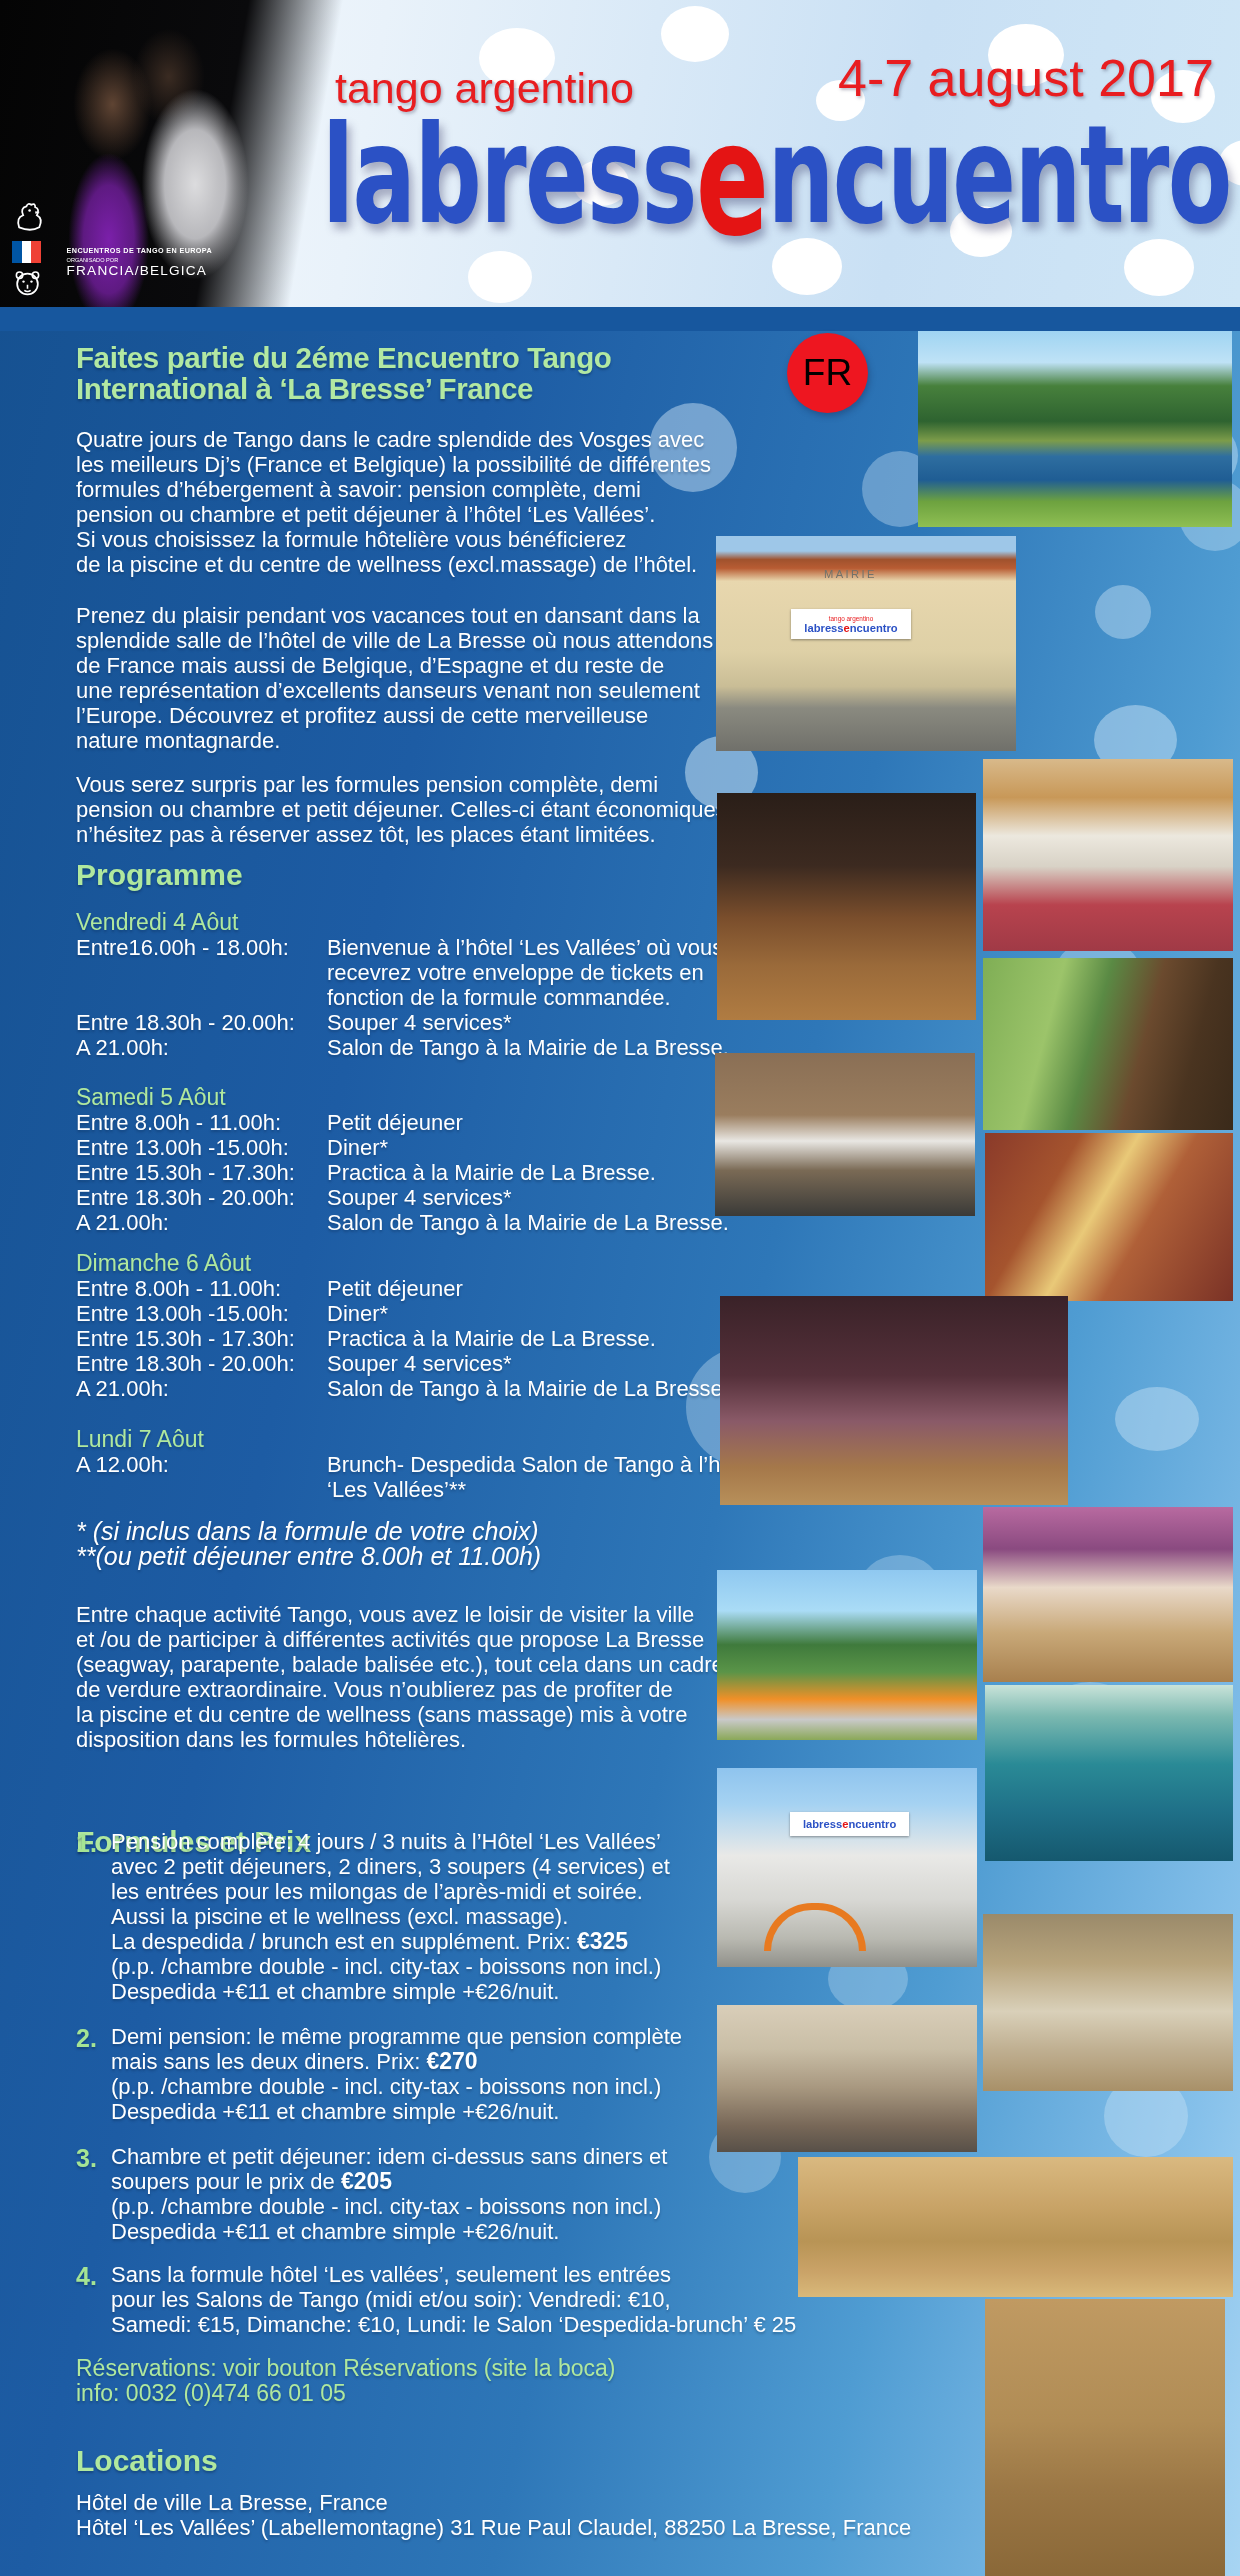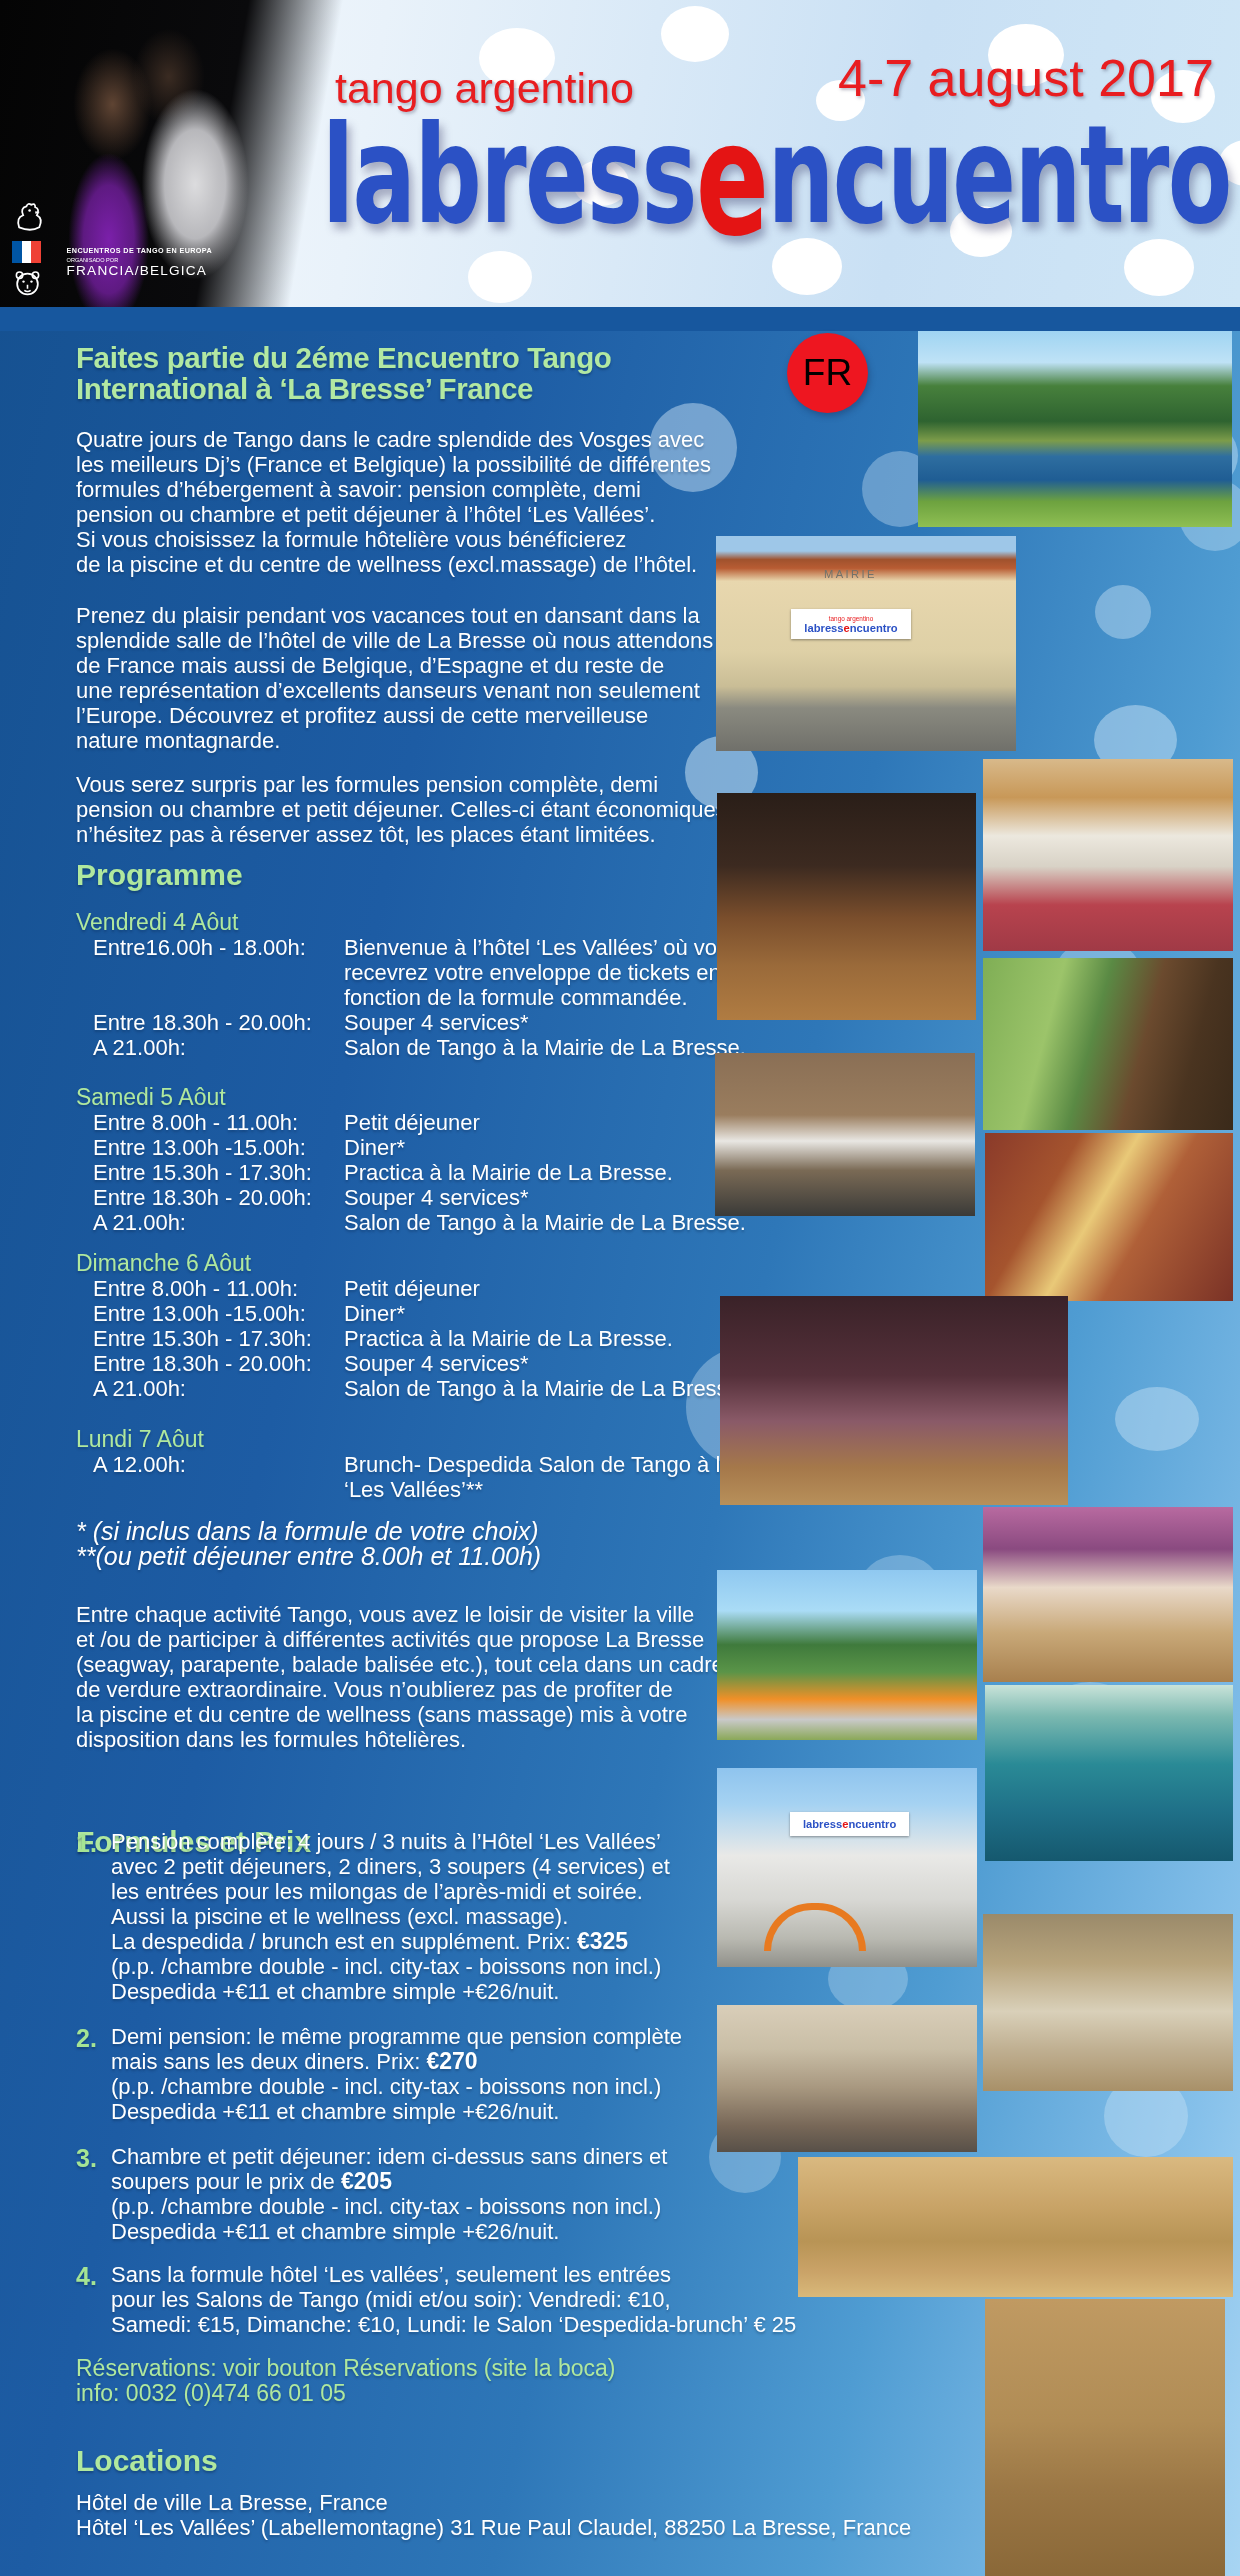--- a/index.html
+++ b/index.html
@@ -40,21 +40,21 @@
 
   
   .bdot{position:absolute;border-radius:50%;background:#d6ebfa;}
   .sec{position:absolute;left:76px;color:#fff;}
   .pline,.srow,.fline,.addr{font-size:22px;line-height:25px;color:#fff;white-space:nowrap;
         text-shadow:0 1.6px 2.4px rgba(0,25,60,.3);}
   .heading{font-size:29.5px;font-weight:bold;color:#b2e8a2;line-height:31px;
            text-shadow:0 1.6px 2.4px rgba(0,25,60,.35);letter-spacing:-0.4px;}
   .subheading{font-size:30px;font-weight:bold;color:#b0e89e;text-shadow:0 1.6px 2.4px rgba(0,25,60,.35);}
   .day-name{font-size:23px;color:#b0e89e;line-height:25px;text-shadow:0 1.6px 2.4px rgba(0,25,60,.3);}
-  .srow{display:flex;white-space:normal;margin-left:17px;}
+  .srow{display:flex;white-space:normal;}
   .stime{width:251px;flex-shrink:0;}
   .sdesc{width:451px;}
   .footnote{font-style:italic;font-size:25px;line-height:25px;color:#fff;text-shadow:0 1.6px 2.4px rgba(0,25,60,.3);}
   .green-line{font-size:23px;line-height:25px;color:#b0e89e;text-shadow:0 1.6px 2.4px rgba(0,25,60,.3);}
   .fitem{position:absolute;left:76px;display:flex;}
   .fnum{width:35px;flex-shrink:0;font-size:25px;font-weight:bold;color:#a5e494;
         text-shadow:0 1.6px 2.4px rgba(0,25,60,.35);}
   .fline b{font-size:23px;}
   #fr-badge{position:absolute;left:787px;top:333px;width:81px;height:80px;border-radius:50%;
             background:#ee1620;color:#000000;font-size:37px;font-weight:normal;display:flex;

